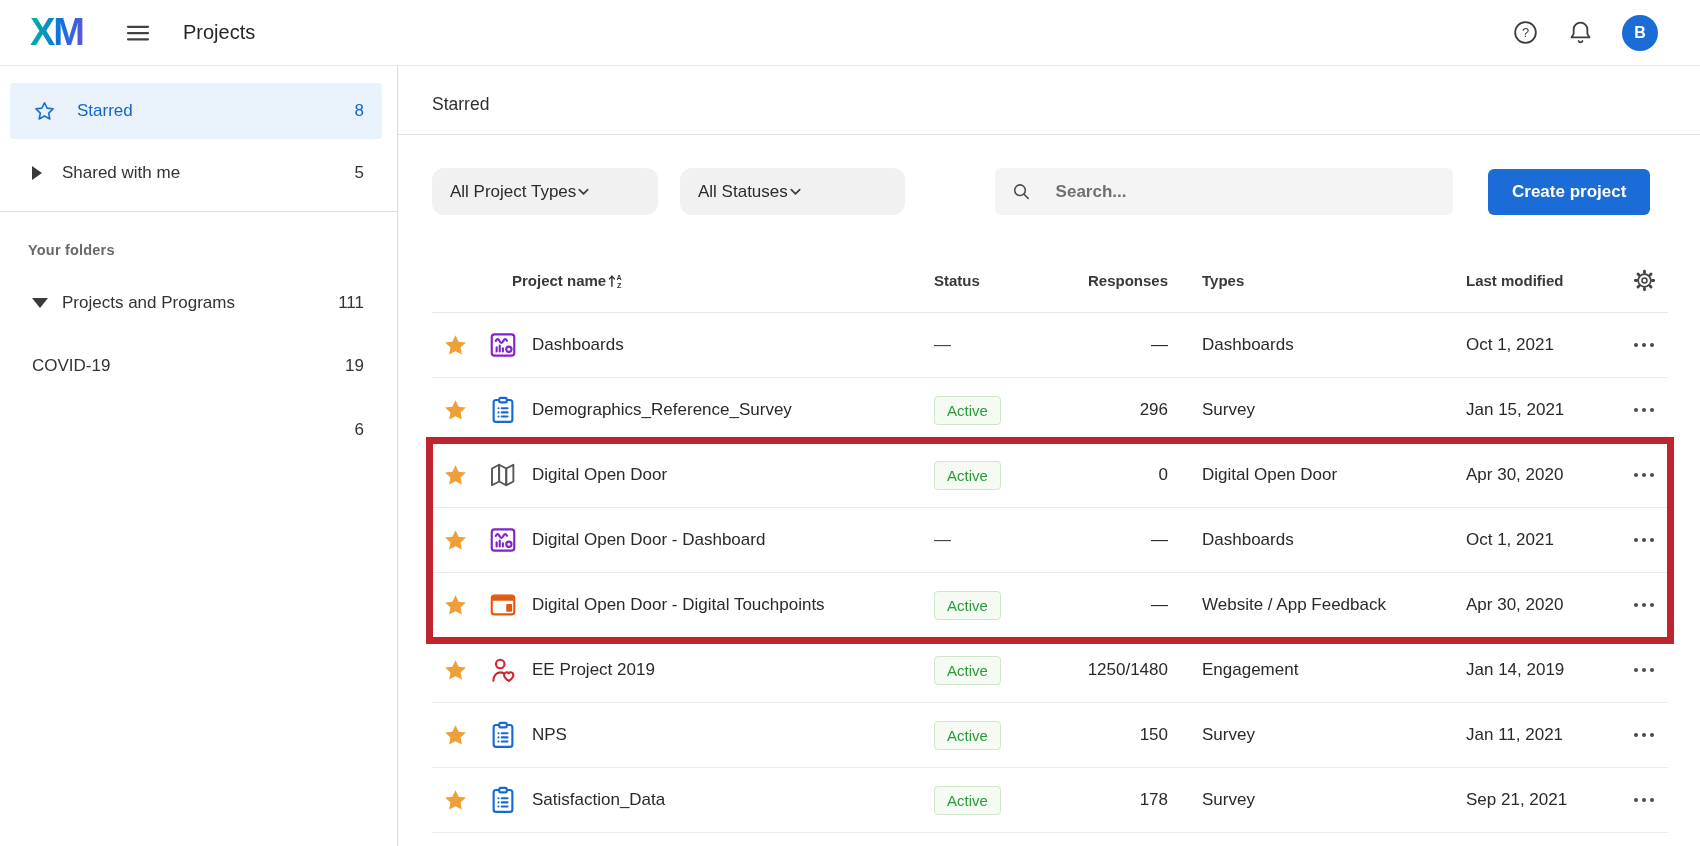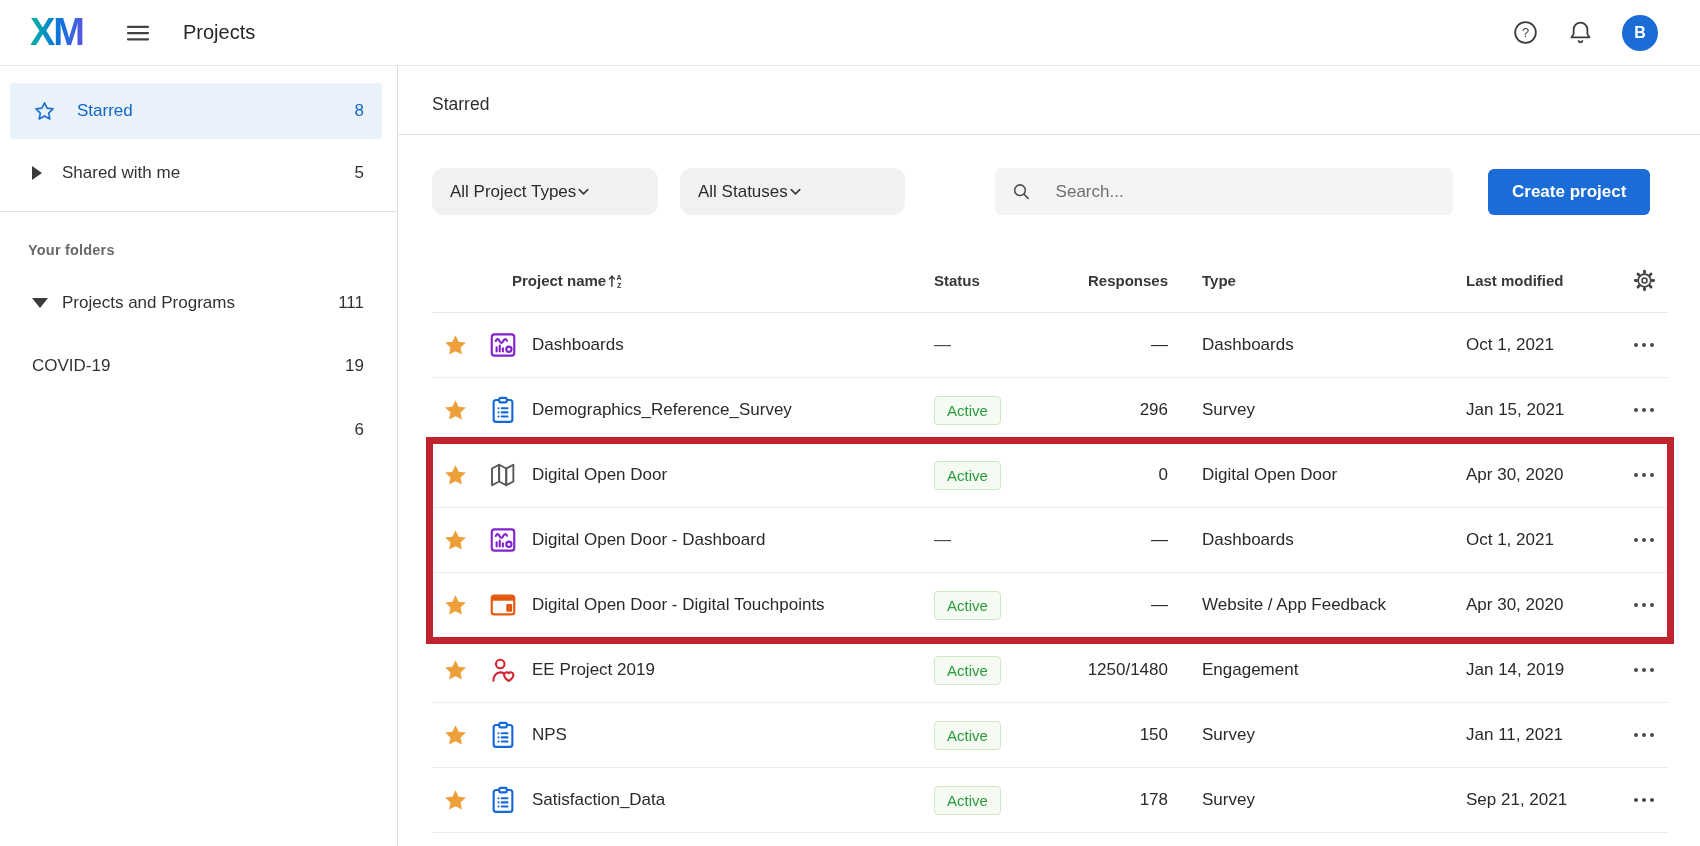--- a/index.html
+++ b/index.html
@@ -39,21 +39,21 @@
   
   .main { flex:1; padding:26px 32px 0 34px; min-width:0; }
   .crumb { font-size:17.5px; color:#2f2f2f; line-height:24px; }
   .main-divider { border-top:1px solid #e3e3e3; margin:18px -32px 0 -34px; }
 
   .filters { display:flex; align-items:center; margin-top:33px; }
   .dd { height:47px; background:#f1f1f1; border-radius:12px; display:flex; align-items:center; justify-content:flex-start; padding:0 18px; font-size:17px; color:#2c2c2c; cursor:pointer; }
   .dd.types { width:226px; }
   .dd.statuses { width:225px; margin-left:22px; }
   .searchbox { height:47px; background:#f4f4f4; border-radius:6px; display:flex; align-items:center; padding:0 16px; margin-left:90px; flex:1; max-width:458px; }
-  .searchbox input { border:none; background:transparent; outline:none; font-size:17px; margin-left:24px; width:100%; color:#333; font-family:"Liberation Sans", sans-serif; }
+  .searchbox input { border:none; background:transparent; outline:none; font-size:17px; margin-left:24px; width:100%; color:#333; font-family:"Liberation Sans", sans-serif;font-weight:bold; }
   .searchbox input::placeholder { color:#6f6f6f; }
   .create-btn { margin-left:35px; height:46px; padding:0 24px; background:#1b6cd6; color:#fff; border:none; border-radius:6px; font-size:17px; font-weight:bold; cursor:pointer; font-family:"Liberation Sans", sans-serif; }
 
   
   .thead, .trow { display:grid; grid-template-columns:46px 50px minmax(0,1fr) 148px 88px 34px 264px 154px 48px; align-items:center; }
   .thead { margin-top:34px; height:64px; border-bottom:1px solid #e6e6e6; font-size:15px; font-weight:bold; color:#393939; }
   .h-name { grid-column:2/4; padding-left:34px; display:flex; align-items:center; }
   .h-status { grid-column:4; padding-left:2px; }
   .h-resp { grid-column:5; text-align:right; }
   .h-type { grid-column:7; }
@@ -170,21 +170,21 @@
         <span class="h-name">
           <span>Project name</span>
           <svg viewBox="0 0 20 20" width="19" height="19">
               <path d="M6.2 16V5.4M6.2 5.4 3.6 8.3M6.2 5.4l2.6 2.9" stroke="#333" stroke-width="1.5" fill="none" stroke-linecap="round" stroke-linejoin="round"></path>
               <text x="13.8" y="9" text-anchor="middle" font-size="7.5" font-weight="bold" fill="#333" font-family="Liberation Sans, sans-serif">A</text>
               <text x="13.8" y="18" text-anchor="middle" font-size="7.5" font-weight="bold" fill="#333" font-family="Liberation Sans, sans-serif">Z</text>
             </svg>
         </span>
         <span class="h-status">Status</span>
         <span class="h-resp">Responses</span>
-        <span class="h-type">Type</span>
+        <span class="h-type">Types</span>
         <span class="h-mod">Last modified</span>
         <span class="h-gear">
           <svg viewBox="0 0 24 24" width="23" height="23" fill="none" stroke="#444" stroke-linecap="round">
               <circle cx="12" cy="12" r="6.6" stroke-width="1.8"></circle>
               <circle cx="12" cy="12" r="2.6" stroke-width="1.6"></circle>
               <path stroke-width="3" d="M12 2.4v1.4M12 20.2v1.4M2.4 12h1.4M20.2 12h1.4M5.2 5.2l1 1M17.8 17.8l1 1M18.8 5.2l-1 1M6.2 17.8l-1 1"></path>
             </svg>
         </span>
       </div>
 

